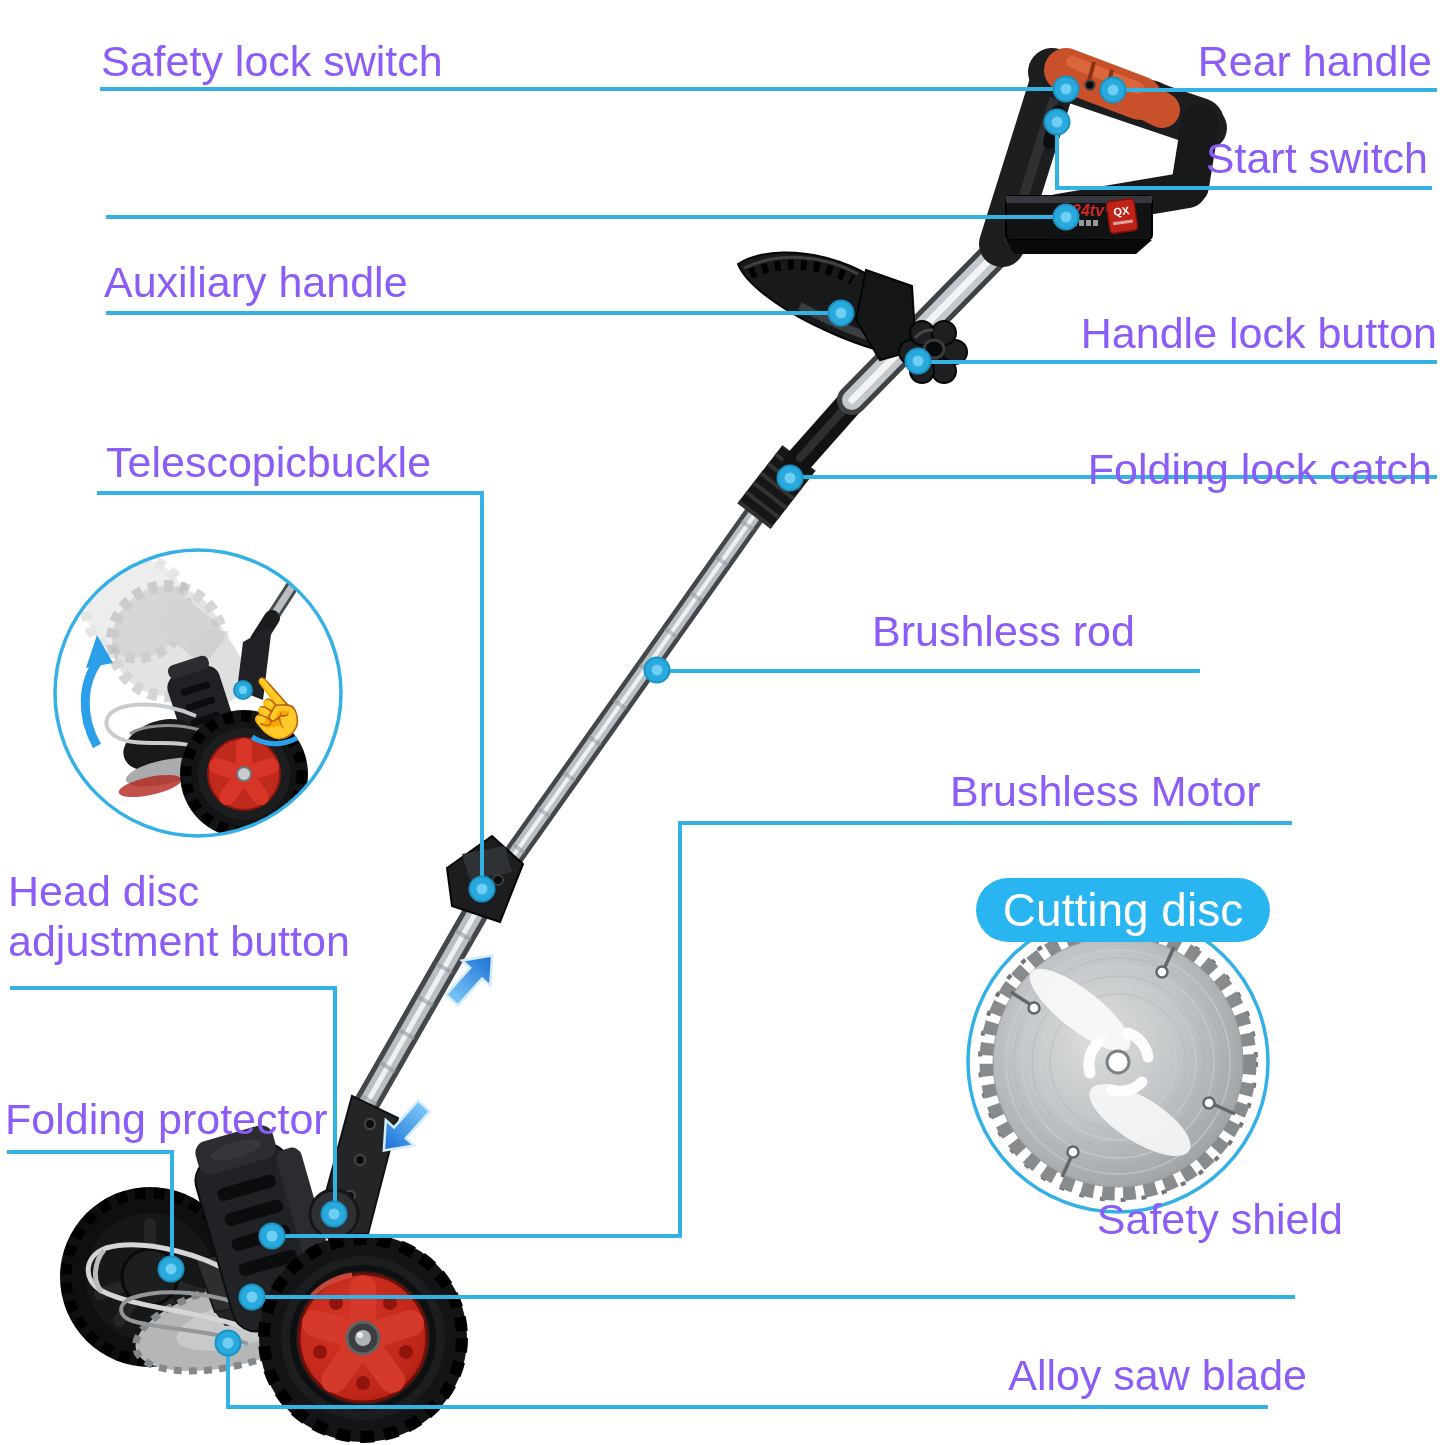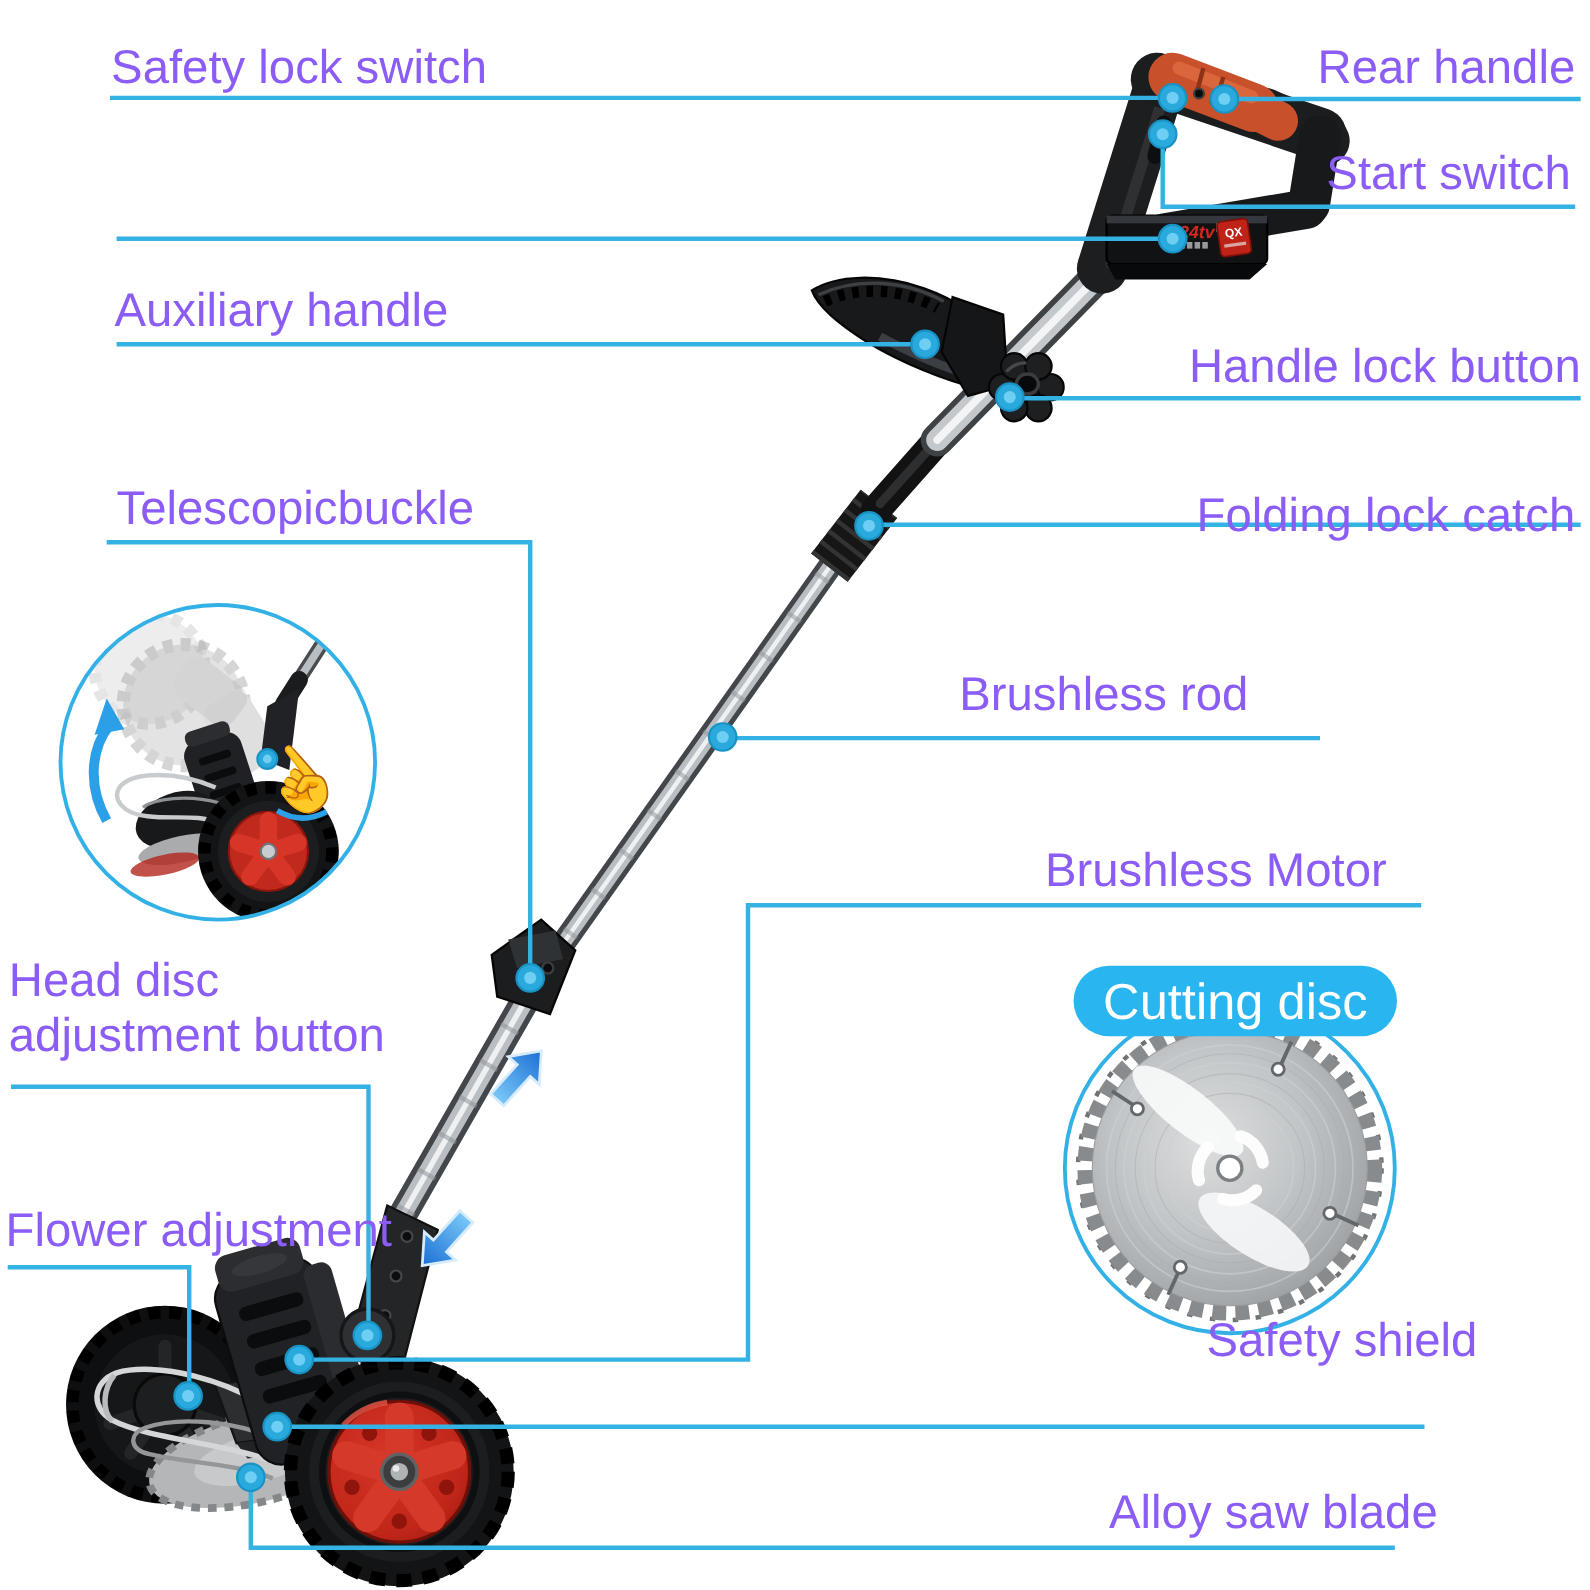--- a/index.html
+++ b/index.html
@@ -397,21 +397,21 @@
           <circle cx="243" cy="690" r="9" fill="#2aa9dd" stroke="#1992c4" stroke-width="2"></circle>
           <circle cx="243" cy="690" r="4" fill="#6fcef3"></circle>
         </g>
   </g>
 </svg>
 
 <div class="lbl" style="left:101px;top:36px">Safety lock switch</div>
 <div class="lbl" style="left:104px;top:257px">Auxiliary handle</div>
 <div class="lbl" style="left:106px;top:437px">Telescopicbuckle</div>
 <div class="lbl wrap" style="left:8px;top:866px;width:400px">Head disc adjustment button</div>
-<div class="lbl" style="left:5px;top:1094px">Flower adjustment</div>
+<div class="lbl" style="left:5px;top:1094px">Folding protector</div>
 
 <div class="lbl right" style="right:13px;top:36px">Rear handle</div>
 <div class="lbl right" style="right:17px;top:133px">Start switch</div>
 <div class="lbl right" style="right:8px;top:308px">Handle lock button</div>
 <div class="lbl right" style="right:13px;top:444px">Folding lock catch</div>
 <div class="lbl" style="left:872px;top:606px">Brushless rod</div>
 <div class="lbl" style="left:950px;top:766px">Brushless Motor</div>
 <div class="lbl right" style="right:102px;top:1194px">Safety shield</div>
 <div class="lbl right" style="right:138px;top:1350px">Alloy saw blade</div>
 

